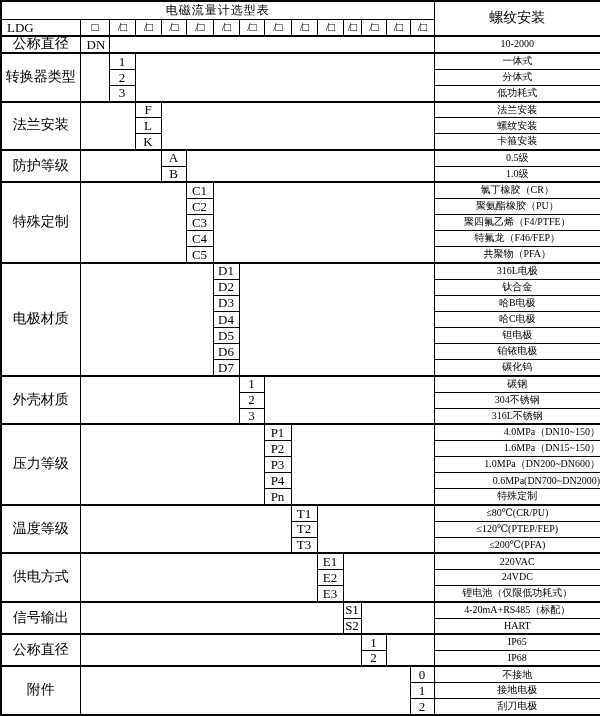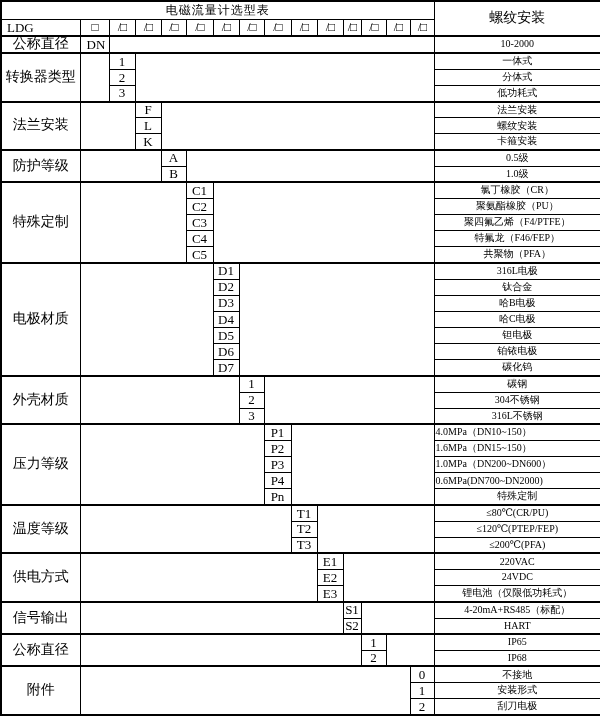--- a/index.html
+++ b/index.html
@@ -33,21 +33,21 @@
   tr.title-row { height: 18px; }
   tr.model-row { height: 17px; }
   tr.data-row  { height: 16px; }
   td.title-cell { font-size: 12px; letter-spacing: 1px; }
   td.func-header { font-size: 14px; }
   td.ldg-cell { text-align: left; padding-left: 5px; font-size: 13px; }
   td.dn-cell  { text-align: left; padding-left: 6px; }
   td.slot-cell { font-size: 12px; letter-spacing: -1px; }
   td.code-cell { font-size: 13px; }
   td.desc-cell { font-size: 10px; }
-  td.desc-left { text-align: left; padding-left: 1px; }
+  td.desc-left { text-align: right; padding-left: 10px; }
   td.label-cell { font-size: 14px; }
 </style>
 </head>
 <body>
 
 <div class="sheet">
   <table class="selector">
     <colgroup>
       <col style="width:79px">
         <col style="width:29px">
@@ -280,21 +280,21 @@
           <td class="desc-cell">IP68</td>
         </tr>
         <tr class="data-row group-start">
           <td class="label-cell" rowspan="3">附件</td>
           <td rowspan="3" colspan="13"></td>
           <td class="code-cell">0</td>
           <td class="desc-cell">不接地</td>
         </tr>
         <tr class="data-row">
           <td class="code-cell">1</td>
-          <td class="desc-cell">安装形式</td>
+          <td class="desc-cell">接地电极</td>
         </tr>
         <tr class="data-row">
           <td class="code-cell">2</td>
           <td class="desc-cell">刮刀电极</td>
         </tr>
       </tbody>
   </table>
 </div>
 
 </body></html>

